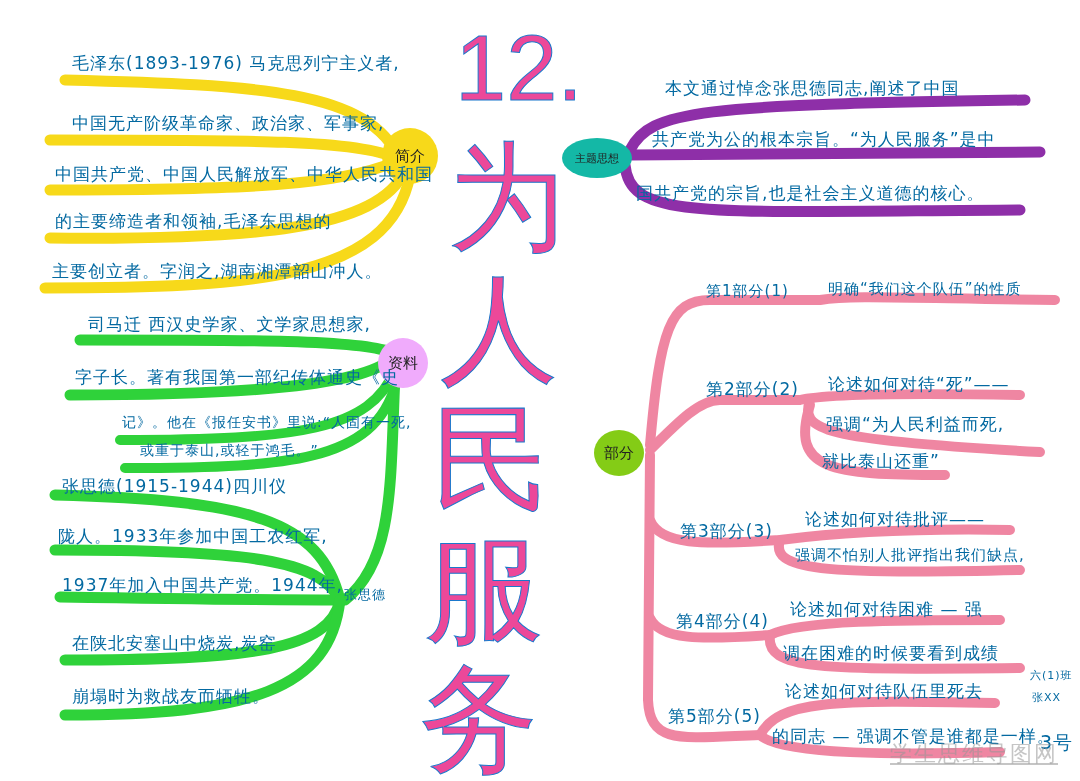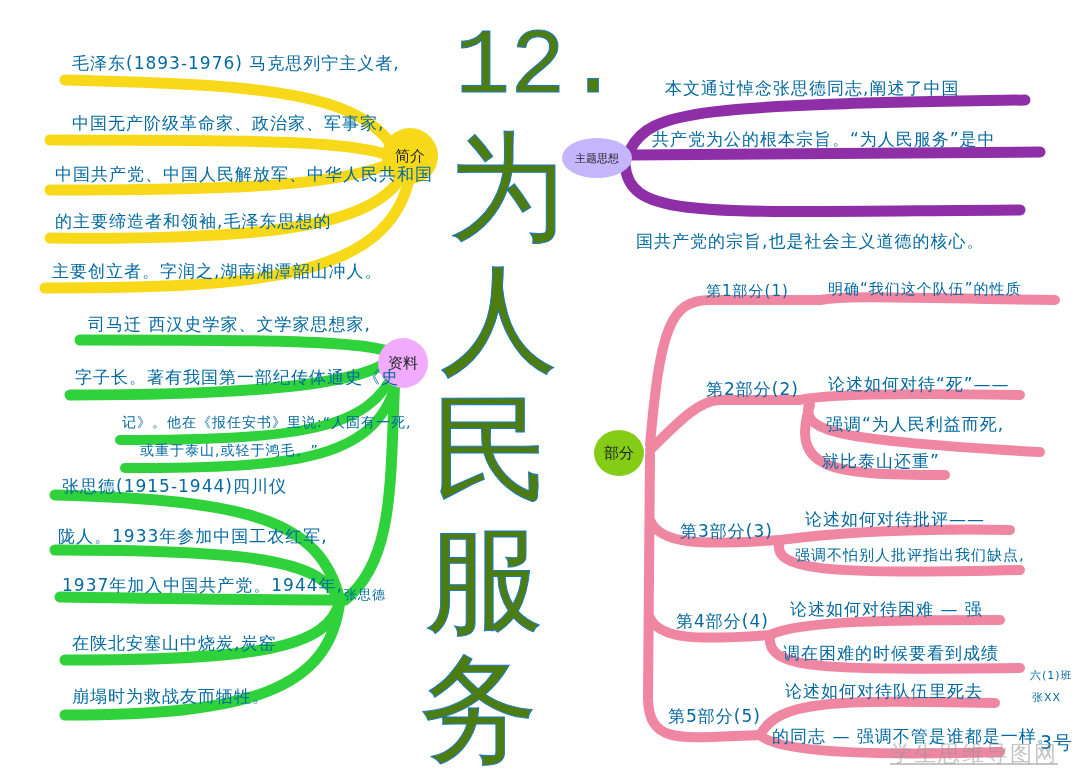--- a/index.html
+++ b/index.html
@@ -2,22 +2,22 @@
 <html><head>
 <meta charset="utf-8">
 <style>
   html, body { margin: 0; padding: 0; }
   body { width: 1080px; height: 781px; background: #ffffff; position: relative; overflow: hidden;
          font-family: "DejaVu Sans", sans-serif; color: #111; }
   svg.branches { position: absolute; left: 0; top: 0; width: 1080px; height: 781px; }
   .t { position: absolute; white-space: nowrap; font-size: 17px; color: #0369a1; letter-spacing: 1px; }
   .node { position: absolute; border-radius: 50%; display: flex; align-items: center; justify-content: center;
           font-size: 15px; color: #222; }
-  .title-char { position: absolute; color: #4d7c0f; font-size: 118px; line-height: 1; font-weight: 400;
-                font-family: Liberation Mono, monospace; -webkit-text-stroke: 1px #1a78cc; }
+  .title-char { position: absolute; color: #ec4899; font-size: 118px; line-height: 1; font-weight: 400;
+                font-family: Liberation Sans, sans-serif; -webkit-text-stroke: 1px #1a78cc; }
   .watermark { position: absolute; right: 22px; bottom: 12px; font-size: 22px; color: rgba(150,150,150,0.55); letter-spacing: 2px; text-decoration: underline; }
 </style>
 </head>
 <body>
 
 <svg class="branches" viewBox="0 0 1080 781">
 
   <g fill="none" stroke="#f7d91a" stroke-linecap="round">
     <path d="M400 160 C 370 90, 260 85, 65 80" stroke-width="11"></path>
     <path d="M395 158 C 360 140, 250 140, 50 140" stroke-width="11"></path>
@@ -79,24 +79,24 @@
 <div class="t" style="left:75px; top:366px;">字子长。著有我国第一部纪传体通史《史</div>
 <div class="t" style="left:122px; top:414px; font-size:14px;">记》。他在《报任安书》里说:“人固有一死,</div>
 <div class="t" style="left:140px; top:442px; font-size:14px;">或重于泰山,或轻于鸿毛。”</div>
 <div class="t" style="left:344px; top:586px; font-size:13px;">张思德</div>
 <div class="t" style="left:62px; top:475px;">张思德(1915-1944)四川仪</div>
 <div class="t" style="left:58px; top:525px;">陇人。1933年参加中国工农红军,</div>
 <div class="t" style="left:62px; top:574px;">1937年加入中国共产党。1944年,</div>
 <div class="t" style="left:72px; top:632px;">在陕北安塞山中烧炭,炭窑</div>
 <div class="t" style="left:72px; top:685px;">崩塌时为救战友而牺牲。</div>
 
-<div class="node" style="left:562px; top:138px; width:70px; height:40px; background:#c4b5fd; border-radius:50%; font-size:11px;">主题思想</div>
+<div class="node" style="left:562px; top:138px; width:70px; height:40px; background:#14b8a6; border-radius:50%; font-size:11px;">主题思想</div>
 <div class="t" style="left:665px; top:77px;">本文通过悼念张思德同志,阐述了中国</div>
 <div class="t" style="left:652px; top:128px;">共产党为公的根本宗旨。“为人民服务”是中</div>
-<div class="t" style="left:636px; top:182px;margin-top:48px;">国共产党的宗旨,也是社会主义道德的核心。</div>
+<div class="t" style="left:636px; top:182px;">国共产党的宗旨,也是社会主义道德的核心。</div>
 
 <div class="node" style="left:594px; top:430px; width:50px; height:46px; background:#84cc16;">部分</div>
 
 <div class="t" style="left:706px; top:282px; font-size:15px;">第1部分(1)</div>
 <div class="t" style="left:828px; top:280px; font-size:15px;">明确“我们这个队伍”的性质</div>
 
 <div class="t" style="left:706px; top:378px;">第2部分(2)</div>
 <div class="t" style="left:828px; top:373px;">论述如何对待“死”——</div>
 <div class="t" style="left:826px; top:413px;">强调“为人民利益而死,</div>
 <div class="t" style="left:822px; top:450px;">就比泰山还重”</div>

